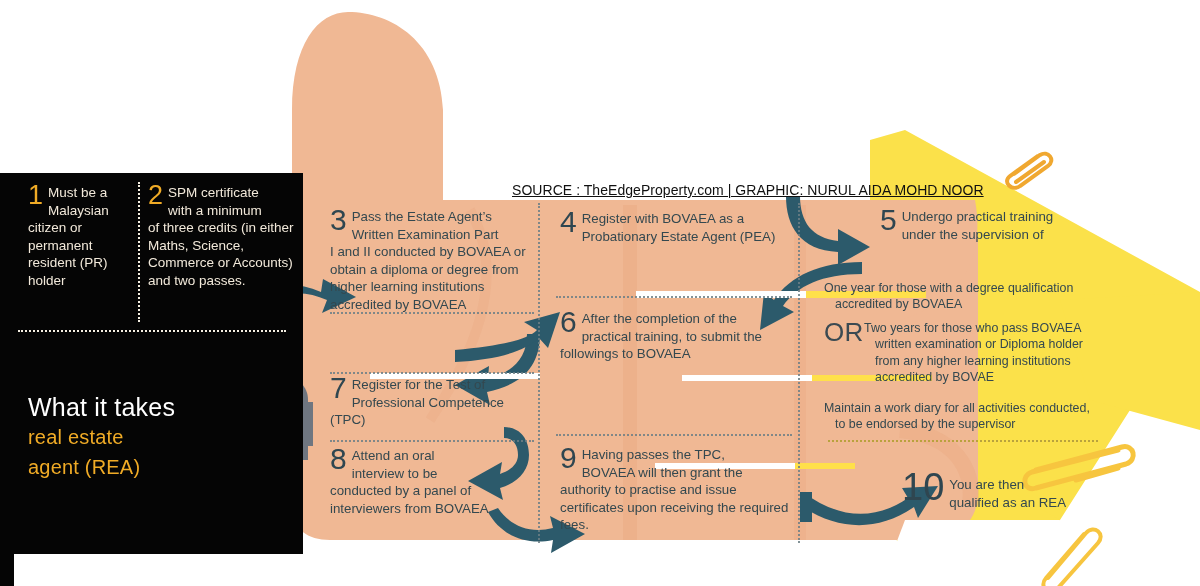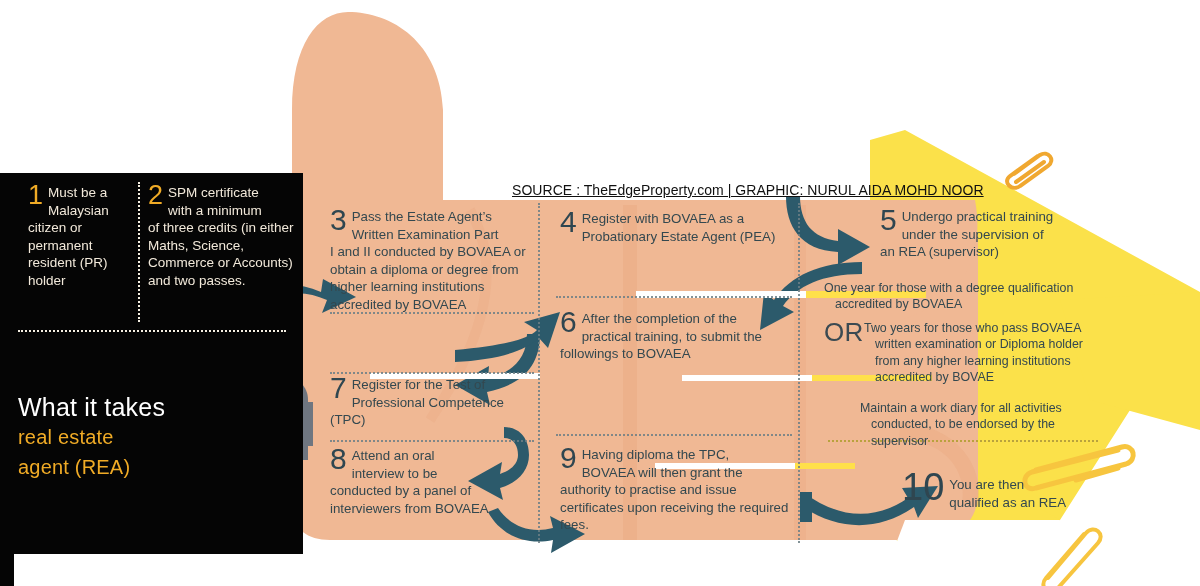--- a/index.html
+++ b/index.html
@@ -53,21 +53,21 @@
     border-left: 2px dotted #f5efe2;
   }
   .hdots-gold {
     position: absolute;
     z-index: 7;
     border-top: 2px dotted #f5efe2;
   }
 
   #headline {
     position: absolute;
-    left: 18px; top: 392px;
+    left: 28px; top: 392px;
     z-index: 8;
     line-height: 30px;
   }
   #headline .white {
     color: #ffffff;
     font-size: 25px;
     letter-spacing: .2px;
   }
   #headline .gold {
     color: #f0ab26;
@@ -322,44 +322,43 @@
 
   <div class="step" style="left:560px; top:310px; width:238px;">
     <span class="num">6</span>
     <span>After the completion of the</span><br>
     <span>practical training, to submit the</span>
     <div style="clear:both;">followings to BOVAEA</div>
   </div>
 
   <div class="step" style="left:560px; top:446px; width:232px;">
     <span class="num">9</span>
-    <span>Having diploma the TPC,</span><br>
+    <span>Having passes the TPC,</span><br>
     <span>BOVAEA will then grant the</span>
     <div style="clear:both;">authority to practise and issue certificates upon receiving the required fees.</div>
   </div>
 
   <div class="step" style="left:880px; top:208px; width:200px;">
     <span class="num">5</span>
     <span>Undergo practical training</span><br>
     <span>under the supervision of</span>
-    <div style="clear:both;">an REA (supervisor)</div>
   </div>
 
   <div class="step" style="left:824px; top:280px; width:270px; font-size:12.4px; line-height:16.4px;">
     <div style="padding-left:11px; text-indent:-11px;">One year for those with a degree qualification accredited by BOVAEA</div>
   </div>
 
   <div class="or-label" style="left:824px; top:317px;">OR</div>
 
   <div class="step" style="left:864px; top:320px; width:230px; font-size:12.4px; line-height:16.4px;">
     <div style="padding-left:11px; text-indent:-11px;">Two years for those who pass BOVAEA written examination or Diploma holder from any higher learning institutions accredited by BOVAE</div>
   </div>
 
   <div class="step" style="left:824px; top:400px; width:272px; font-size:12.4px; line-height:16.4px;">
-    <div style="padding-left:11px; text-indent:-11px;margin-left:36px;">Maintain a work diary for all activities conducted, to be endorsed by the supervisor</div>
+    <div style="padding-left:11px; text-indent:-11px;">Maintain a work diary for all activities conducted, to be endorsed by the supervisor</div>
   </div>
 
   <div class="step" style="left:902px; top:476px; width:190px;">
     <span class="num wide">10</span>
     <span>You are then</span><br>
     <span>qualified as an REA</span>
   </div>
 
 </div>
 

